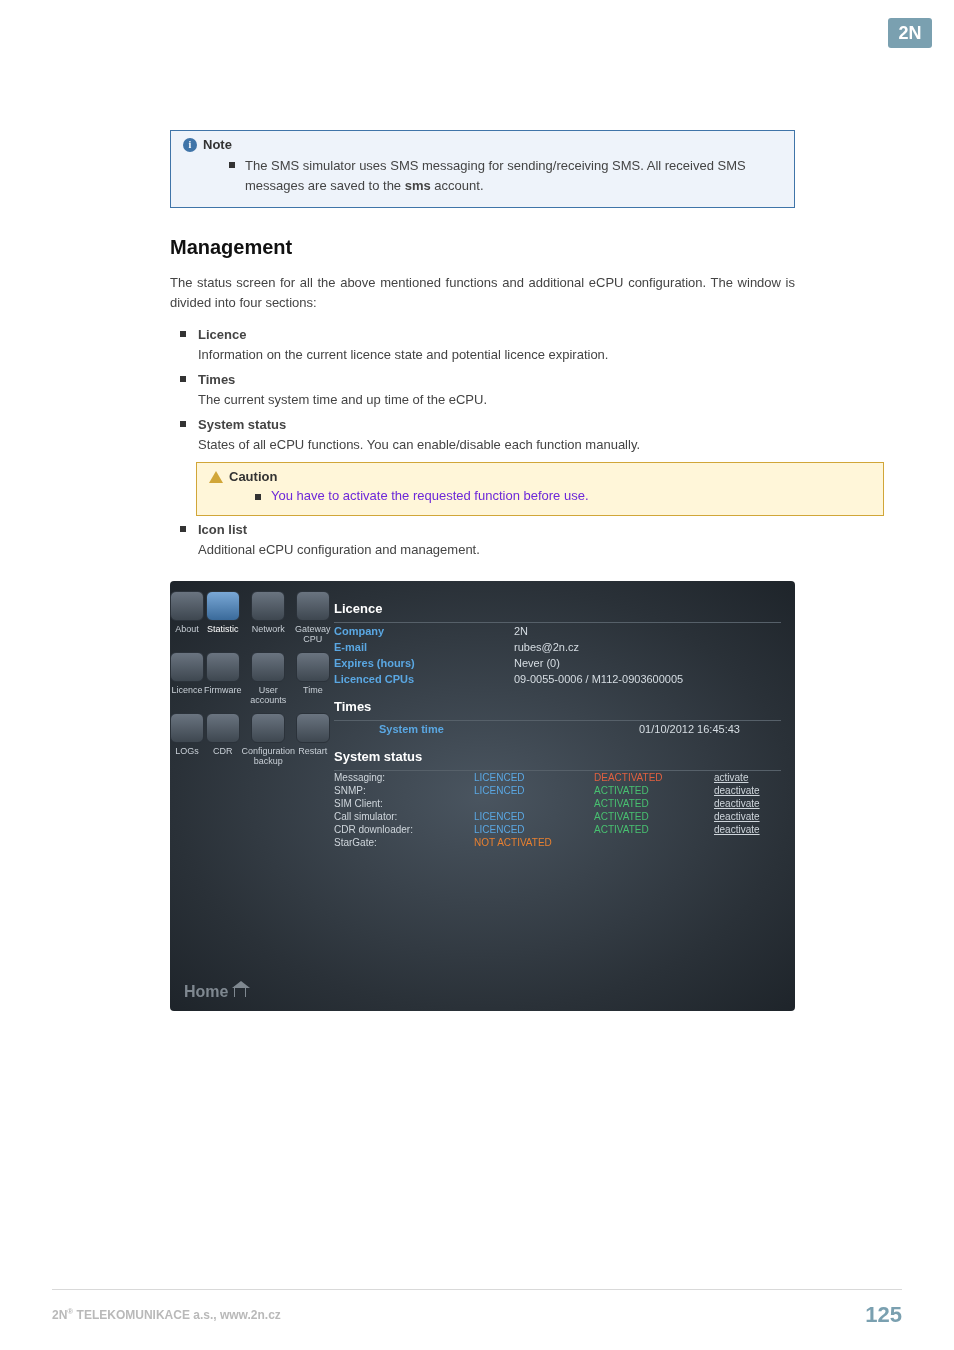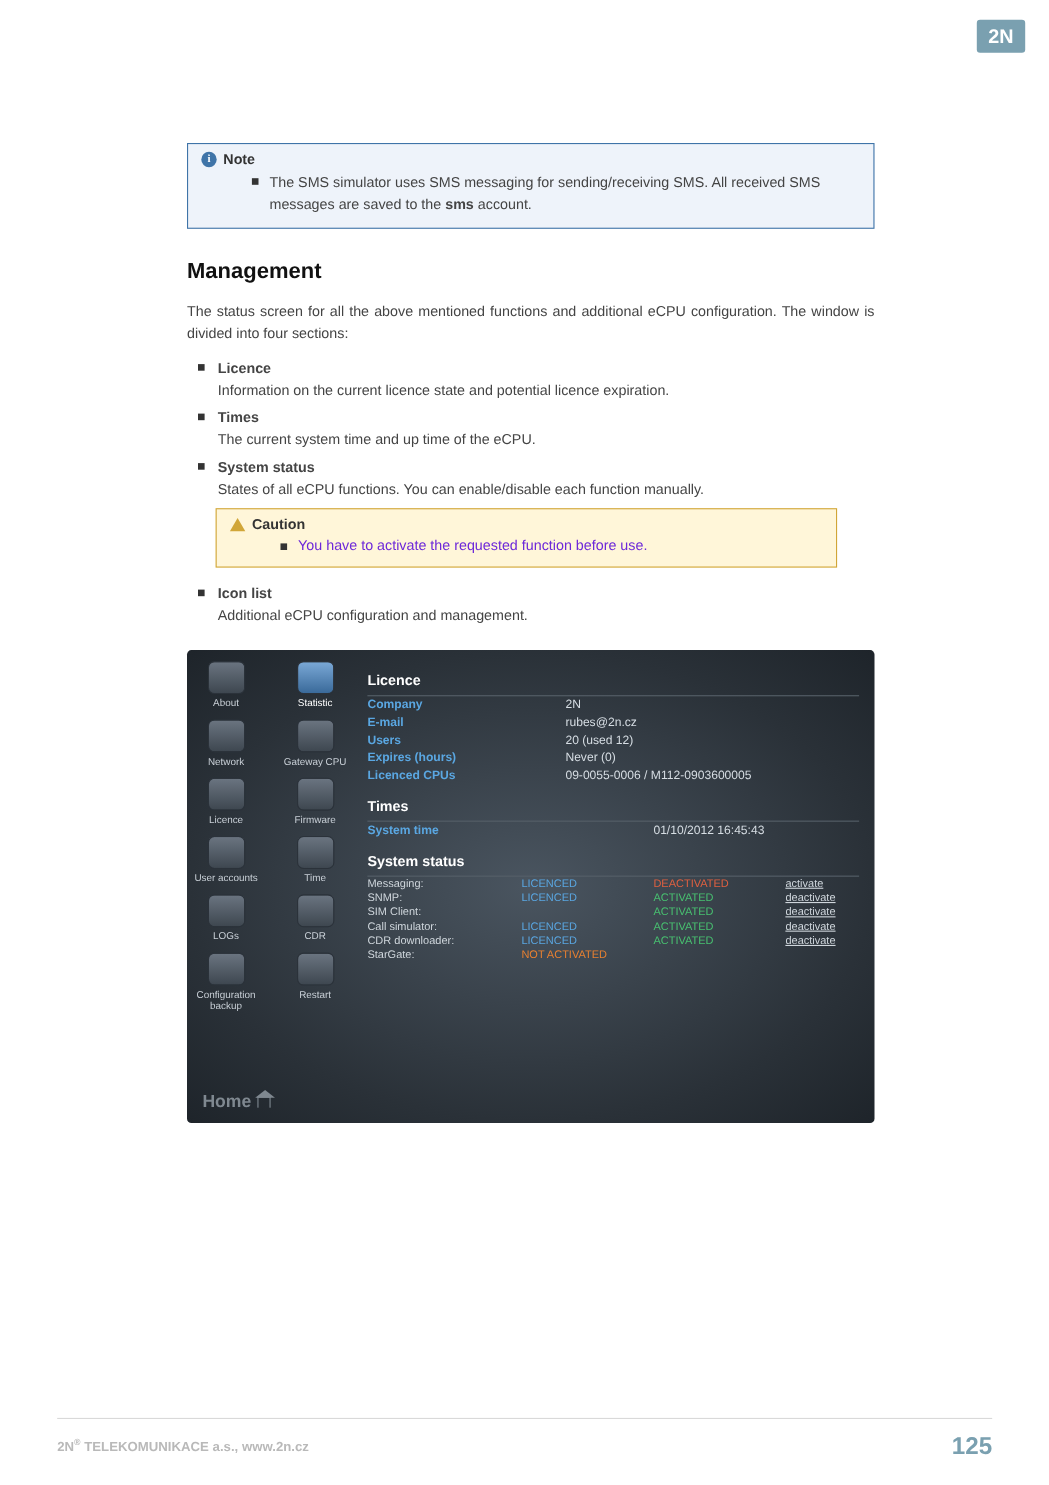--- a/index.html
+++ b/index.html
@@ -29,39 +29,39 @@
 
   h2.section { font-family: Arial, sans-serif; font-size: 20px; font-weight: bold; color: #111; margin-top: 28px; margin-bottom: 14px; }
 
   p.body-text { font-size: 13px; line-height: 1.55; color: #444; margin-bottom: 12px; text-align: justify; }
 
   ul.defs { list-style: none; padding-left: 28px; }
   ul.defs > li { position: relative; margin-bottom: 6px; font-size: 13px; line-height: 1.5; color: #444; }
   ul.defs > li::before { content: ""; position: absolute; left: -18px; top: 6px; width: 6px; height: 6px; background: #333; }
   ul.defs .term { font-weight: bold; display: block; }
 
-  .caution-box { border: 1px solid #d1a638; background: #fff6d9; padding: 6px 12px 12px 12px; margin: 8px 0 0 26px; width: 565px; }
+  .caution-box { border: 1px solid #d1a638; background: #fff6d9; padding: 6px 12px 12px 12px; margin: 8px 0 0 26px; width: 688px; }
   .caution-title { font-weight: bold; font-size: 13px; display: flex; align-items: center; gap: 6px; }
   .warn-icon {
     width: 0; height: 0; border-left: 7px solid transparent; border-right: 7px solid transparent; border-bottom: 12px solid #d1a638;
     position: relative;
   }
   .caution-body { padding: 4px 0 0 46px; font-size: 13px; color: #6d28d9; }
   .caution-body .bullet { display: flex; }
   .caution-body .sq { width: 6px; height: 6px; background: #333; margin-top: 6px; margin-right: 10px; flex: 0 0 6px; }
 
   
   .shot {
     margin-top: 22px; width: 625px; height: 430px;
     background: radial-gradient(ellipse at center, #4a5560 0%, #2a3138 70%, #1e242a 100%);
     border-radius: 4px; position: relative; color: #cfd6dc; font-family: Arial, sans-serif; font-size: 10px;
     overflow: hidden;
   }
   .shot .left-col { position: absolute; left: 0; top: 10px; width: 152px; }
-  .shot .nav-grid { display: grid; grid-template-columns: 1fr 1fr; row-gap: 8px; gap: 10px; }
+  .shot .nav-grid { display: grid; grid-template-columns: 1fr 1fr 1fr 1fr; row-gap: 8px; }
   .shot .nav-item { text-align: center; font-size: 9px; color: #c8cfd6; }
   .shot .nav-icon {
     width: 34px; height: 30px; margin: 0 auto 3px auto; border-radius: 6px;
     background: linear-gradient(#6a7480, #3e4750); border: 1px solid #2b323a;
   }
   .shot .nav-item.sel .nav-icon { background: linear-gradient(#7aa8d6, #3a6a9a); }
   .shot .nav-item.sel { color: #fff; }
 
   .shot .content { position: absolute; left: 164px; right: 14px; top: 14px; bottom: 14px; }
   .shot .panel-head { color: #fff; font-weight: bold; font-size: 13px; padding: 6px 0; border-bottom: 1px solid #566069; margin-top: 6px; }
@@ -131,21 +131,21 @@
       <span>Caution</span>
     </div>
     <div class="caution-body">
       <div class="bullet">
         <span class="sq"></span>
         <span>You have to activate the requested function before use.</span>
       </div>
     </div>
   </div>
 
-  <ul class="defs" style="margin-top:14px">
+  <ul class="defs" style="margin-top:4px">
     <li>
       <span class="term">Icon list</span>
       <span>Additional eCPU configuration and management.</span>
     </li>
   </ul>
 
   <div class="shot">
     <div class="left-col">
       <div class="nav-grid" id="nav-grid">
           <div class="nav-item">
@@ -204,37 +204,33 @@
       <div id="lic-rows">
           <div class="row">
             <div class="lab">Company</div>
             <div class="val">2N</div>
           </div>
           <div class="row">
             <div class="lab">E-mail</div>
             <div class="val">rubes@2n.cz</div>
           </div>
           <div class="row">
-            <div class="lab">Users</div>
-            <div class="val">20 (used 12)</div>
-          </div>
-          <div class="row">
             <div class="lab">Expires (hours)</div>
             <div class="val">Never (0)</div>
           </div>
           <div class="row">
             <div class="lab">Licenced CPUs</div>
             <div class="val">09-0055-0006 / M112-0903600005</div>
           </div>
         </div>
 
       <div class="panel-head">Times</div>
       <div id="time-rows">
           <div class="row">
-            <div class="lab" style="width: 260px;">System time</div>
+            <div class="lab" style="width: 260px; margin-left: 45px;">System time</div>
             <div class="val">01/10/2012 16:45:43</div>
           </div>
         </div>
 
       <div class="panel-head">System status</div>
       <div id="status-rows">
           <div class="status-row">
             <div>Messaging:</div>
             <div class="lic">LICENCED</div>
             <div class="deact">DEACTIVATED</div>

